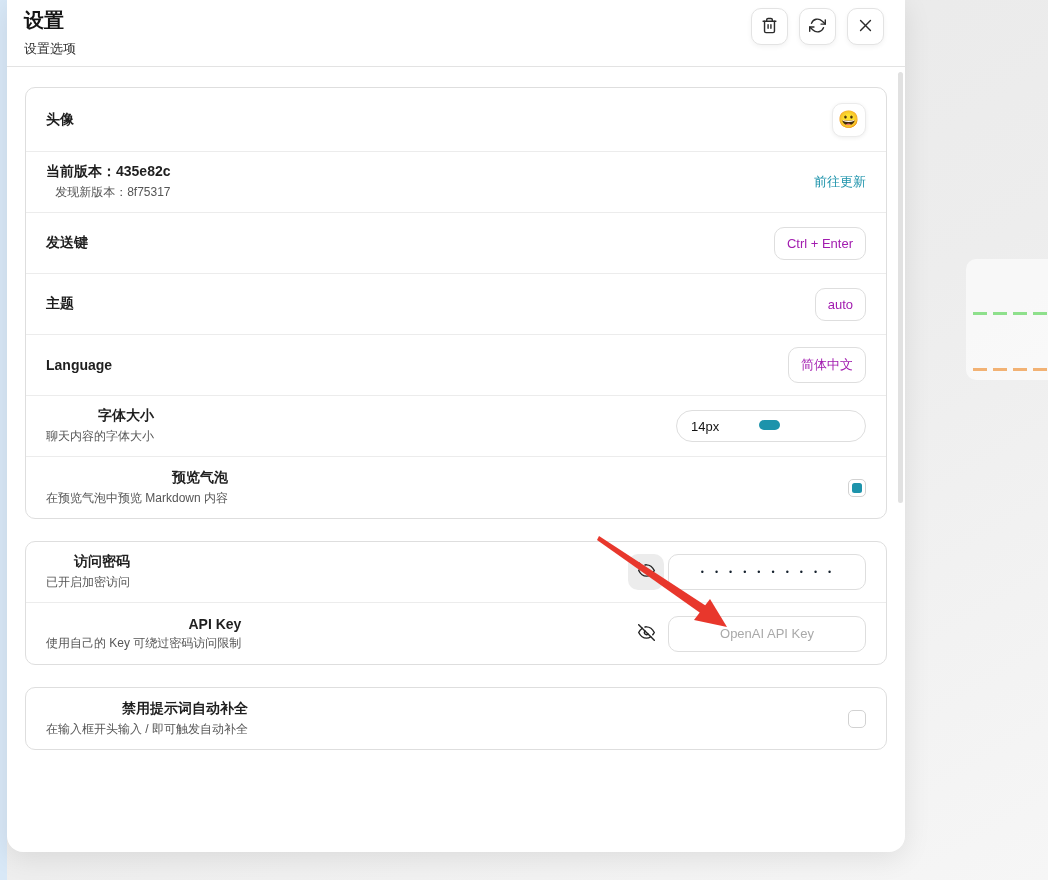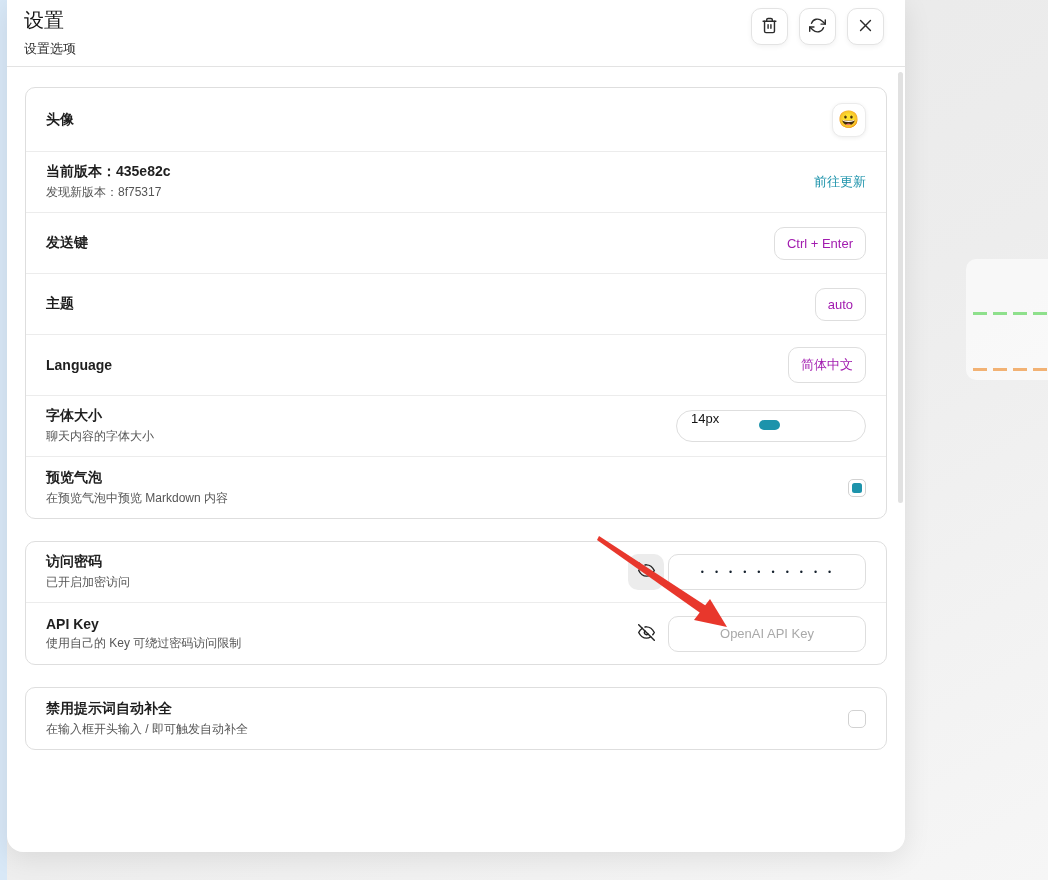--- a/index.html
+++ b/index.html
@@ -11,48 +11,48 @@
   .left-strip{position:absolute;left:0;top:0;width:7px;height:880px;background:#d8e8f7;}
   .bg-card{position:absolute;left:966px;top:259px;width:82px;height:121px;
     background:rgba(255,255,255,.6);border-radius:10px 0 0 10px;}
   .dash{position:absolute;height:3px;width:75px;left:973px;}
   .dash.green{top:312px;background:repeating-linear-gradient(90deg,#8ee08c 0 14px,transparent 14px 20px);}
   .dash.orange{top:368px;background:repeating-linear-gradient(90deg,#f2b274 0 14px,transparent 14px 20px);}
 
   .window{position:absolute;left:7px;top:0;width:898px;height:852px;background:#fff;
     border-radius:0 0 16px 16px;box-shadow:0 6px 28px rgba(0,0,0,.09);overflow:hidden;}
   .hdr{position:relative;height:67px;border-bottom:1px solid #e3e3e3;padding:7px 0 0 17px;box-sizing:border-box;}
-  .hdr-title{font-size:20px;font-weight:normal;color:#141414;}
+  .hdr-title{font-size:20px;font-weight:bold;color:#141414;}
   .hdr-sub{font-size:13px;color:#303030;margin-top:6px;}
   .hdr-actions{position:absolute;right:21px;top:8px;display:flex;gap:11px;}
   .icon-btn{width:37px;height:37px;background:#fff;border:1px solid #e3e3e3;border-radius:10px;
     display:flex;align-items:center;justify-content:center;box-shadow:0 2px 5px rgba(0,0,0,.05);
     cursor:pointer;color:#2b2b2b;padding:0;}
   .icon-btn svg{width:17px;height:17px;}
 
   .scroll-thumb{position:absolute;right:2px;top:72px;width:5px;height:431px;background:#e1e1e1;border-radius:3px;}
 
   .panel-body{padding:20px 18px 0;}
   .card{border:1px solid #dedede;border-radius:10px;margin-bottom:22px;background:#fff;}
   .row{display:flex;justify-content:space-between;align-items:center;min-height:61px;
     box-sizing:border-box;padding:8px 20px;border-bottom:1px solid #ececec;}
   .row.tall{min-height:64px;}
   .row:last-child{border-bottom:none;}
-  .row-info{display:flex;flex-direction:column;gap:3px;}
+  .row-info{display:flex;flex-direction:column;gap:3px;text-align:right;}
   .row-title{font-size:14px;font-weight:bold;color:#1f1f1f;}
   .row-sub{font-size:12px;color:#555;}
 
   .select-btn{border:1px solid #dedede;border-radius:10px;background:#fff;padding:8px 12px;
     font-size:13px;color:#a21caf;cursor:pointer;font-family:inherit;}
   .link{color:#1d93ab;font-size:13px;cursor:pointer;text-decoration:none;}
   .emoji-btn{width:34px;height:34px;border:1px solid #ebebeb;border-radius:10px;background:#fff;
     box-shadow:0 1px 4px rgba(0,0,0,.07);display:flex;align-items:center;justify-content:center;
     font-size:17px;cursor:pointer;padding:0;}
   .slider{position:relative;width:188px;height:30px;border:1px solid #dedede;border-radius:16px;
-    display:flex;align-items:flex-start;background:#fff;}
+    display:flex;align-items:center;background:#fff;}
   .slider-value{font-size:13px;color:#141414;margin-left:14px;}
   .slider-thumb{position:absolute;left:82px;top:9px;width:21px;height:10px;border-radius:5px;background:#1d93ab;cursor:grab;}
   .checkbox{width:16px;height:16px;border:1px solid #d2d2d2;border-radius:5px;background:#fff;
     display:flex;align-items:center;justify-content:center;cursor:pointer;box-sizing:content-box;}
   .checkbox .inner{width:10px;height:10px;border-radius:2.5px;background:#1d93ab;}
   .ctrl-group{display:flex;align-items:center;gap:4px;}
   .eye-btn{width:36px;height:36px;border:none;border-radius:10px;background:#ececec;
     display:flex;align-items:center;justify-content:center;cursor:pointer;color:#222;padding:0;}
   .eye-plain{width:36px;height:36px;border:none;background:transparent;
     display:flex;align-items:center;justify-content:center;cursor:pointer;color:#222;padding:0;}

